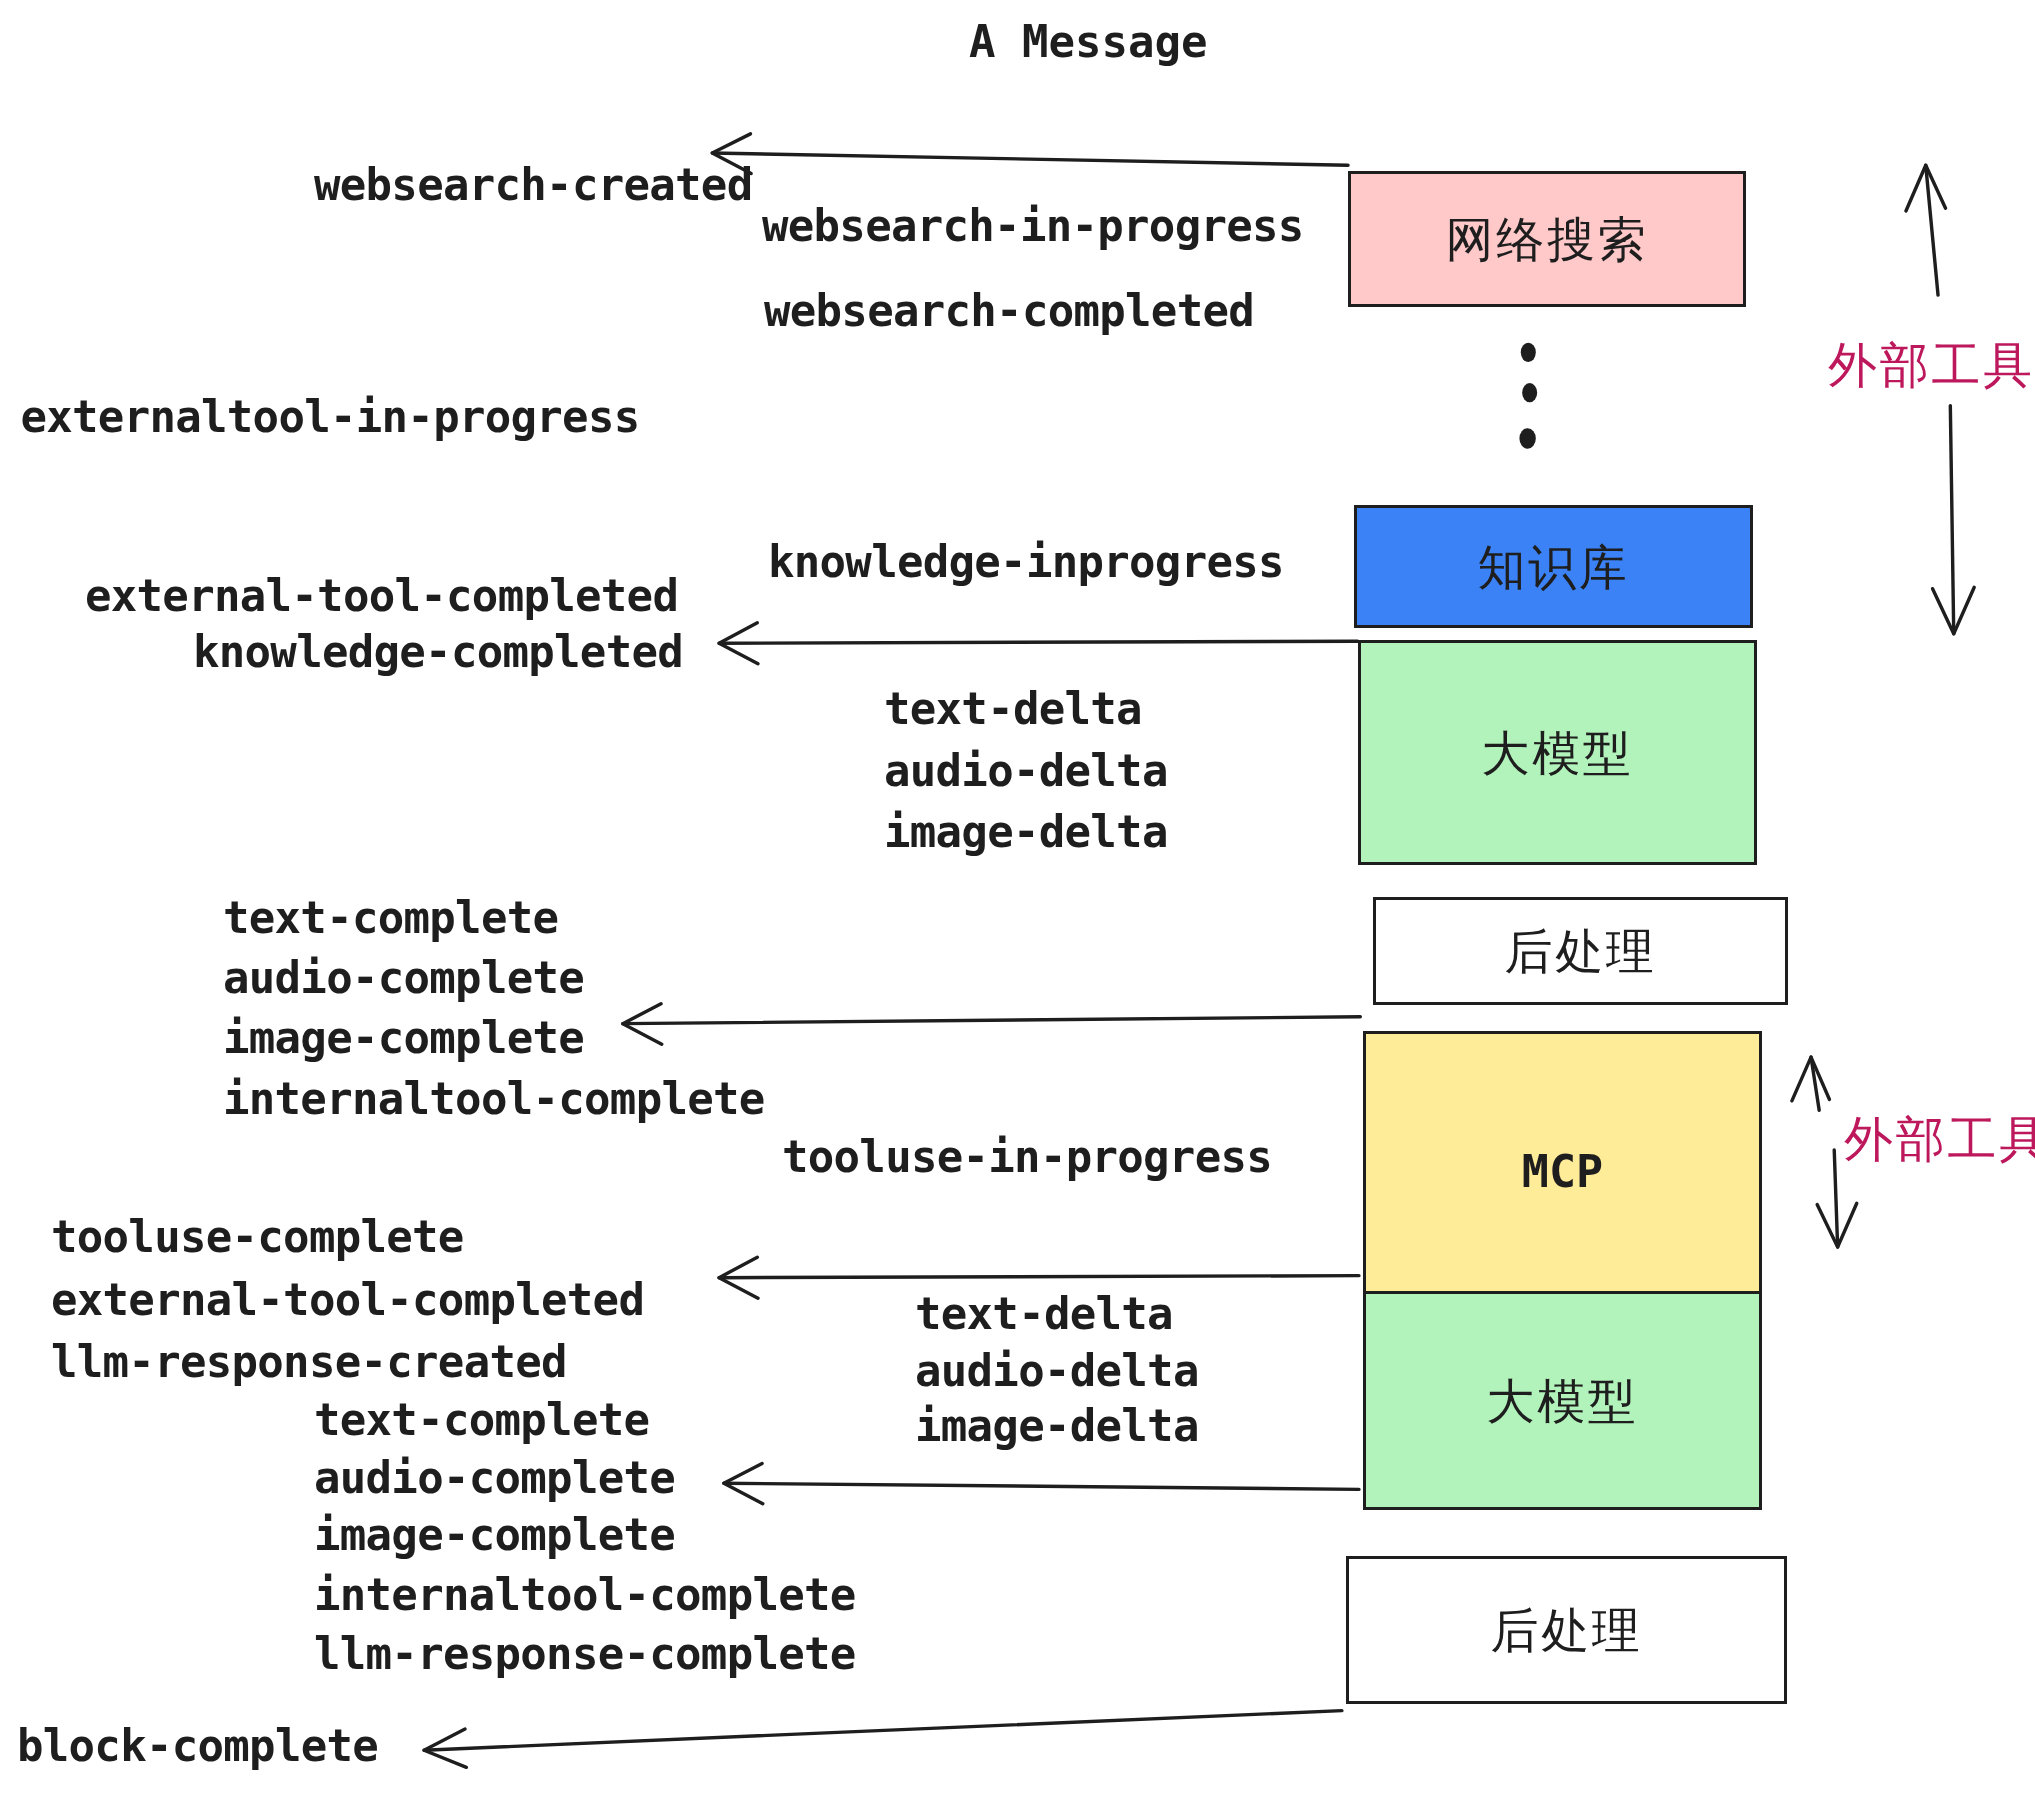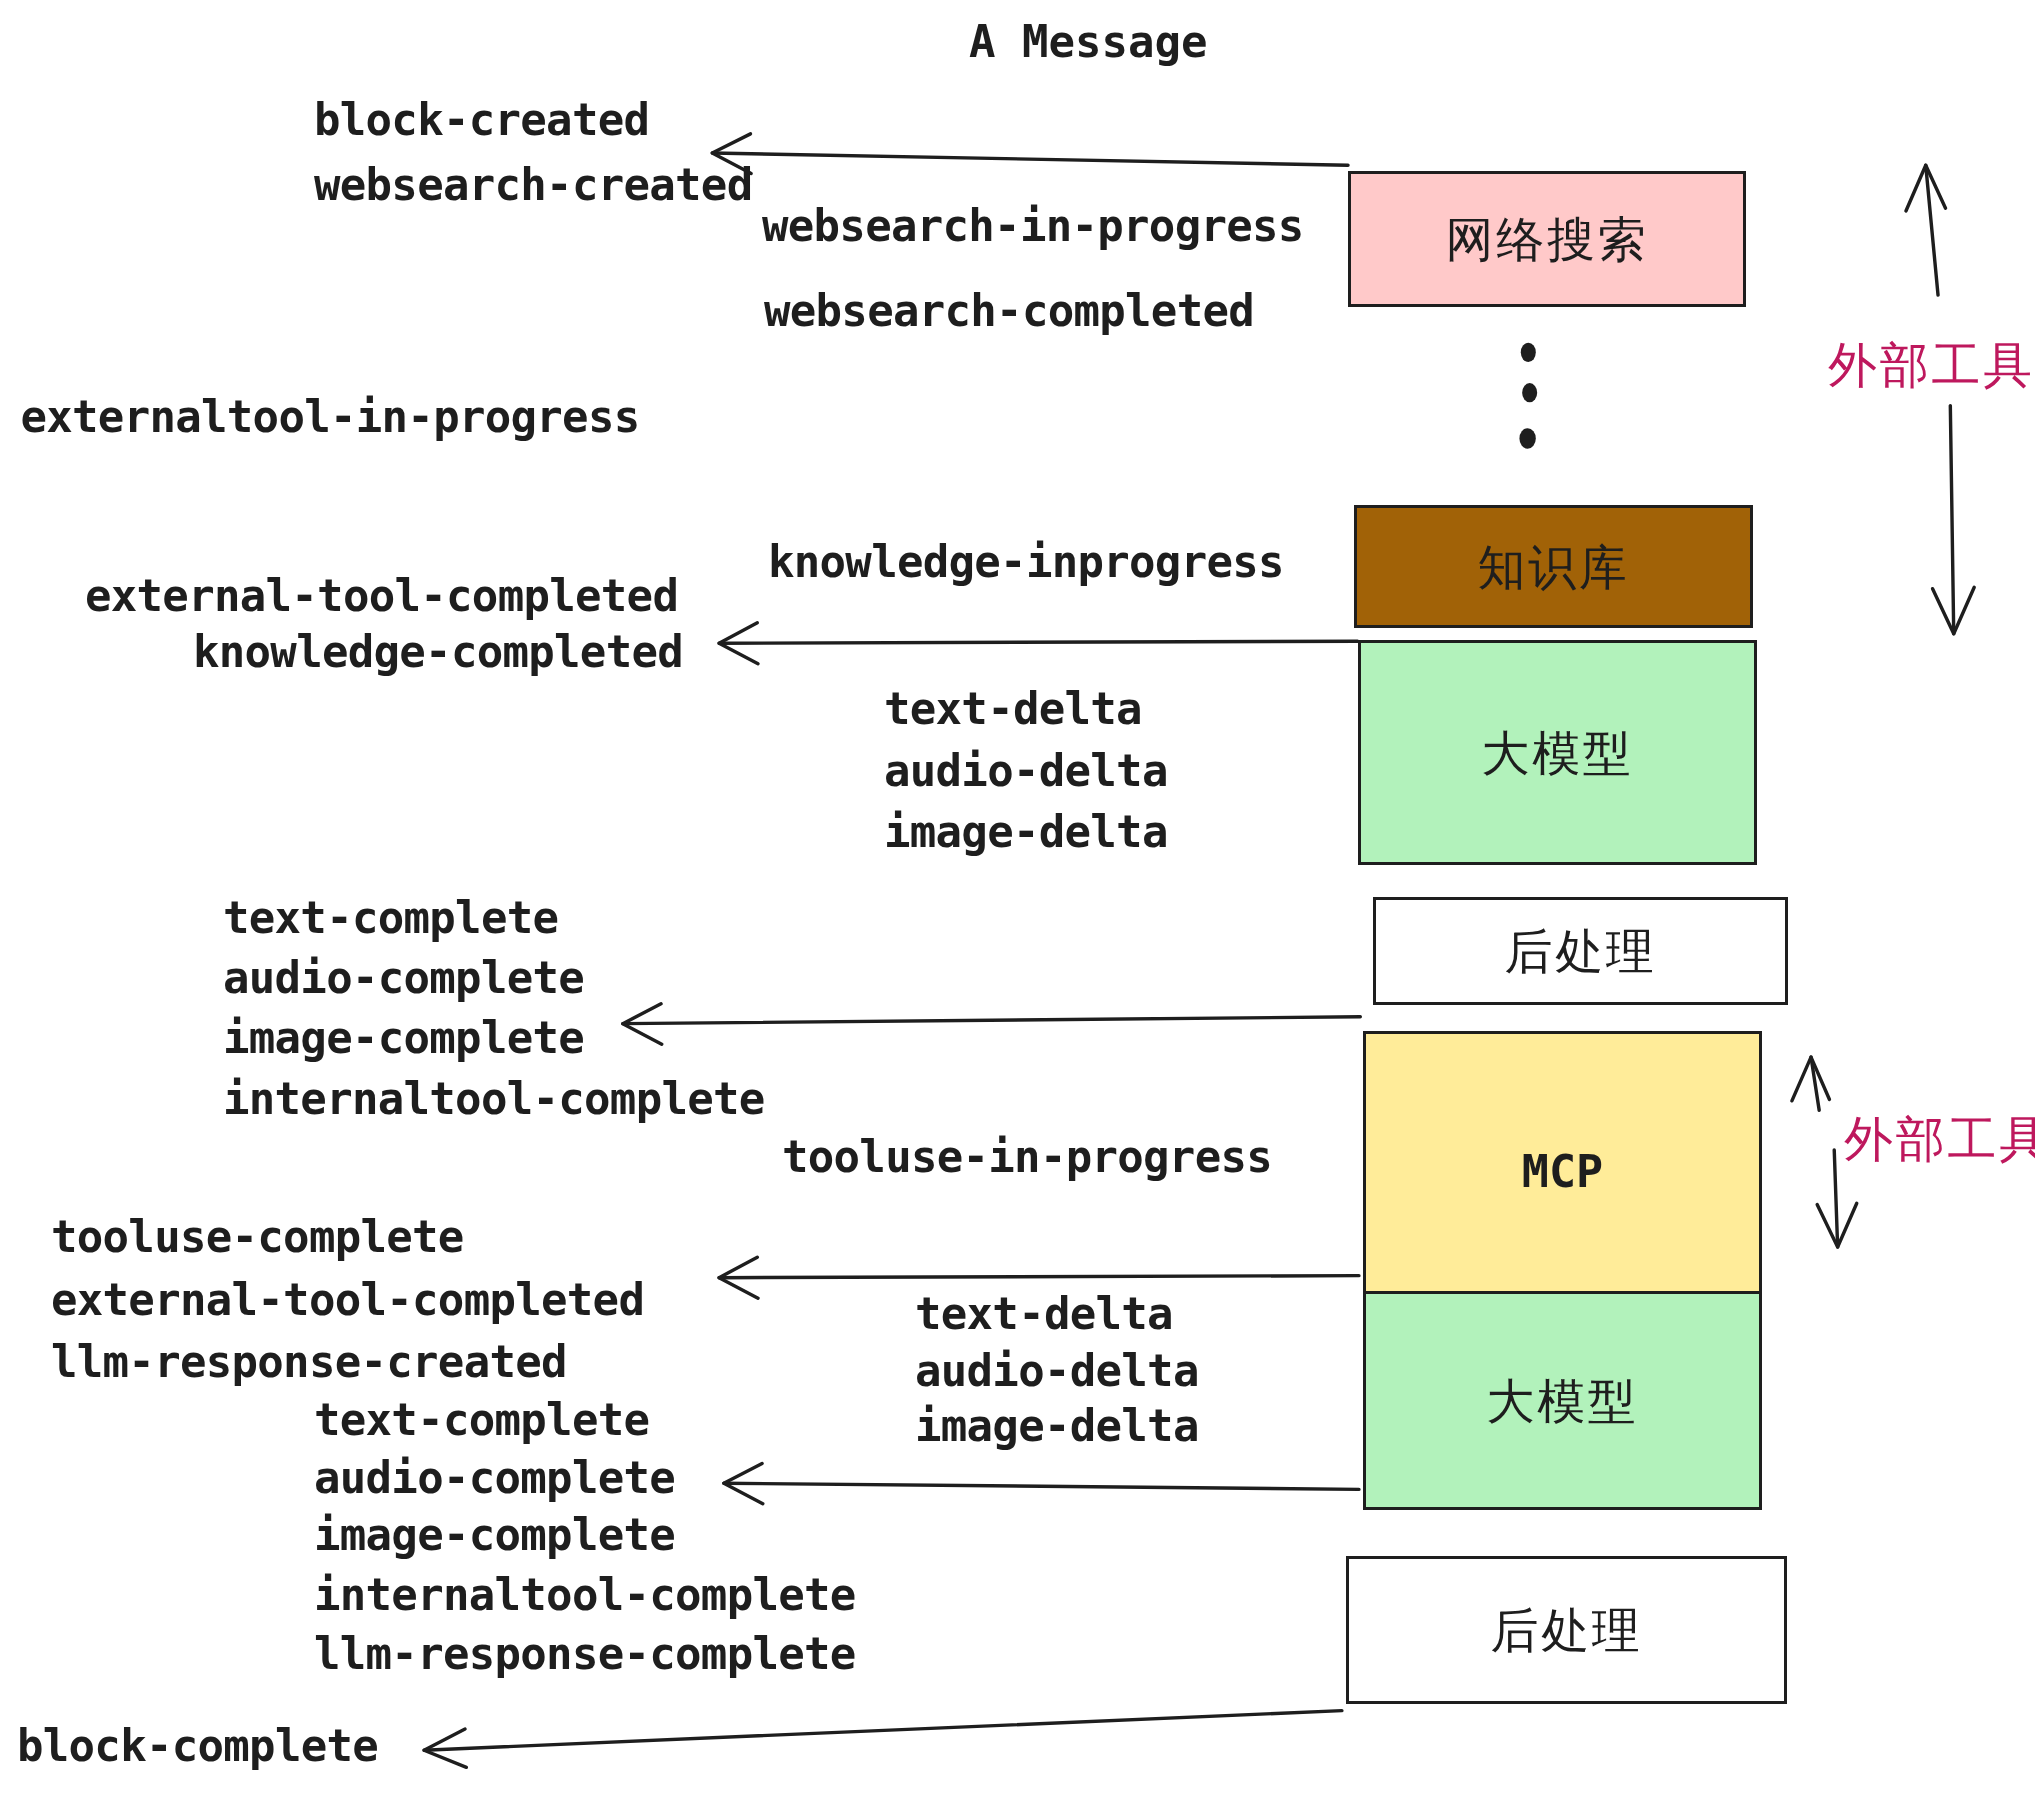--- a/index.html
+++ b/index.html
@@ -135,21 +135,21 @@
       <ellipse class="dot" cx="2237" cy="642" rx="12" ry="15"></ellipse>
     </g>
   </svg>
 
   <div class="title" style="left:969px;top:42px">A Message</div>
 
   <div class="box" style="left: 1348px; top: 171px; width: 398px; height: 136px; background-color: rgb(255, 201, 201);">
     <span class="cn">网络搜索</span>
   </div>
 
-  <div class="box" style="left: 1354px; top: 505px; width: 399px; height: 123px; background-color: #a16207;">
+  <div class="box" style="left: 1354px; top: 505px; width: 399px; height: 123px; background-color: #3b82f6;">
     <span class="cn">知识库</span>
   </div>
 
   <div class="box" style="left: 1358px; top: 640px; width: 399px; height: 225px; background-color: rgb(178, 242, 187);">
     <span class="cn">大模型</span>
   </div>
 
   <div class="box" style="left: 1373px; top: 897px; width: 415px; height: 108px; background-color: rgb(255, 255, 255);">
     <span class="cn">后处理</span>
   </div>
@@ -162,21 +162,20 @@
     <span class="cn">大模型</span>
   </div>
 
   <div class="box" style="left: 1346px; top: 1556px; width: 441px; height: 148px; background-color: rgb(255, 255, 255);">
     <span class="cn">后处理</span>
   </div>
 
   <div class="annot" style="left:1828px;top:365px">外部工具</div>
   <div class="annot" style="left:1844px;top:1139px">外部工具</div>
 
-  <span class="ev" style="left:314px;top:121px">block-created</span>
   <span class="ev" style="left:314px;top:186px">websearch-created</span>
   <span class="ev" style="left:762px;top:227px">websearch-in-progress</span>
   <span class="ev" style="left:764px;top:312px">websearch-completed</span>
   <span class="ev" style="left:20.5px;top:418px">externaltool-in-progress</span>
   <span class="ev" style="left:768px;top:563px">knowledge-inprogress</span>
   <span class="ev" style="left:85px;top:597px">external-tool-completed</span>
   <span class="ev" style="left:193px;top:653px">knowledge-completed</span>
 
   <span class="ev" style="left:884px;top:710px">text-delta</span>
   <span class="ev" style="left:884px;top:772px">audio-delta</span>

